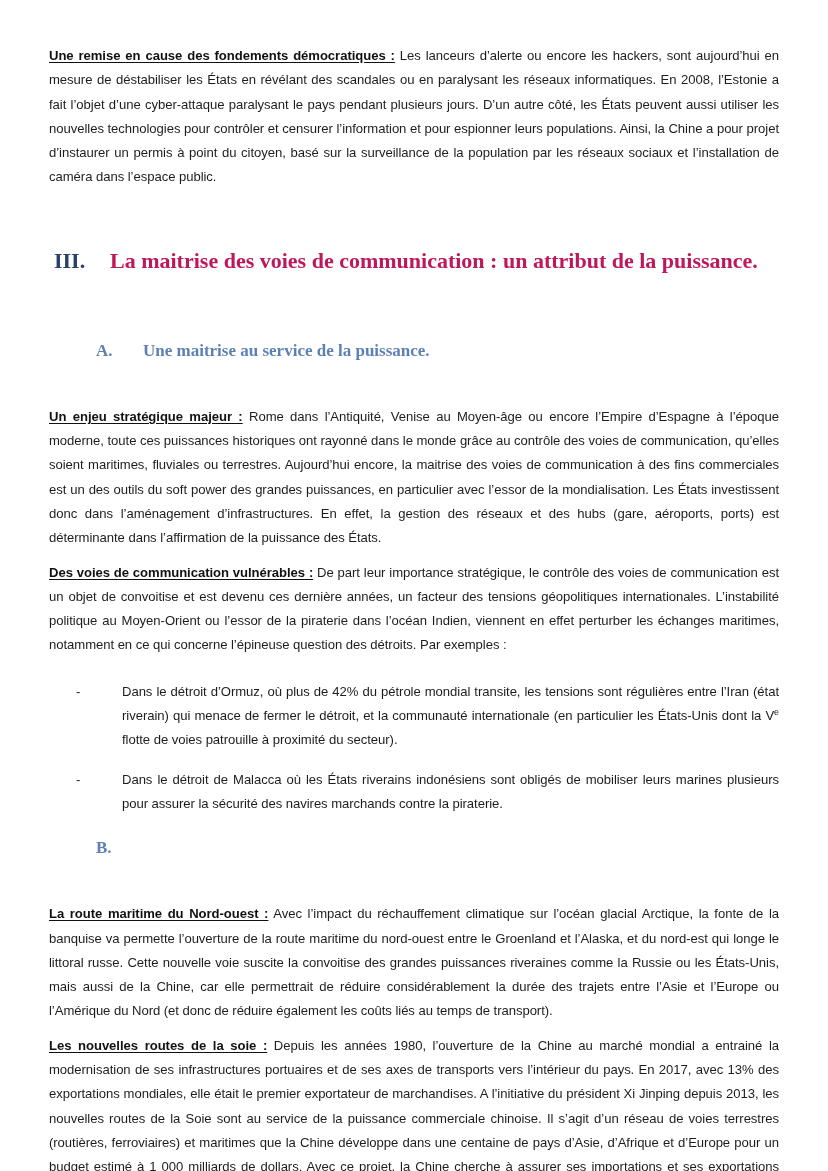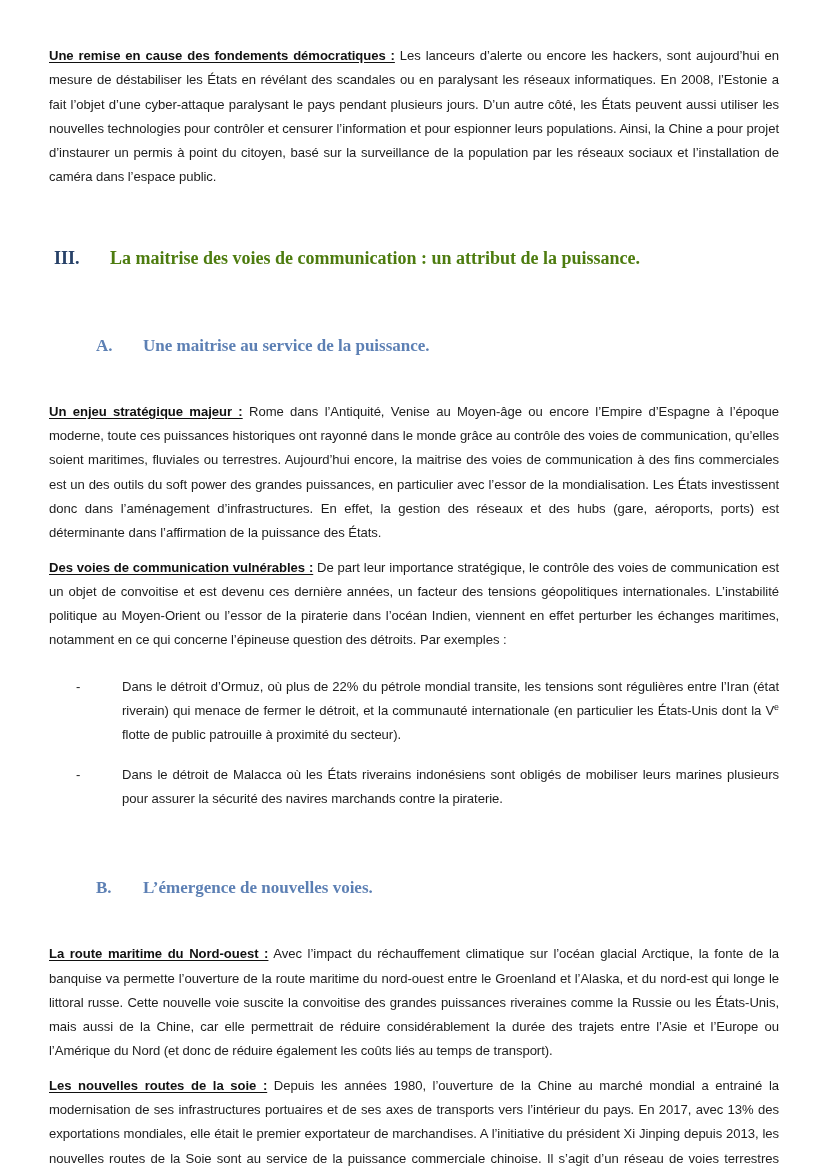--- a/index.html
+++ b/index.html
@@ -46,33 +46,33 @@
 
   .gap-sm  { height: 10px; }
   .gap-md  { height: 22px; }
   .gap-lg  { height: 44px; }
   .gap-xl  { height: 58px; }
 
   
   .h-main {
     font-family: "Liberation Serif", serif;
     font-weight: bold;
-    font-size: 18px;
+    font-size: 22px;
     color: #466493;
     display: flex;
     align-items: baseline;
     margin: 0;
     padding-left: 5px;
   }
   .h-main .num {
     color: #274168;
     width: 56px;
     flex: 0 0 56px;
   }
-  .h-main .txt { color: #4d7c0f; }
+  .h-main .txt { color: #be185d; }
 
   .h-sub {
     font-family: "Liberation Serif", serif;
     font-weight: bold;
     font-size: 17px;
     color: #5d80b4;
     display: flex;
     align-items: baseline;
     margin: 0;
     padding-left: 47px;
@@ -142,32 +142,31 @@
   <p class="body-text para"><span class="lead">Un enjeu stratégique majeur :</span><span> Rome dans l’Antiquité, Venise au Moyen-âge ou encore l’Empire d’Espagne à l’époque moderne, toute ces puissances historiques ont rayonné dans le monde grâce au contrôle des voies de communication, qu’elles soient maritimes, fluviales ou terrestres. Aujourd’hui encore, la maitrise des voies de communication à des fins commerciales est un des outils du soft power des grandes puissances, en particulier avec l’essor de la mondialisation. Les États investissent donc dans l’aménagement d’infrastructures. En effet, la gestion des réseaux et des hubs (gare, aéroports, ports) est déterminante dans l’affirmation de la puissance des États.</span></p>
 
   <div class="gap-sm"></div>
 
   <p class="body-text para"><span class="lead">Des voies de communication vulnérables :</span><span> De part leur importance stratégique, le contrôle des voies de communication est un objet de convoitise et est devenu ces dernière années, un facteur des tensions géopolitiques internationales. L’instabilité politique au Moyen-Orient ou l’essor de la piraterie dans l’océan Indien, viennent en effet perturber les échanges maritimes, notamment en ce qui concerne l’épineuse question des détroits. Par exemples :</span></p>
 
   <div class="gap-md"></div>
 
   <ul class="dash-list">
     <li>
-      <span class="dash">-</span><span>Dans le détroit d’Ormuz, où plus de 22% du pétrole mondial transite, les tensions sont régulières entre l’Iran (état riverain) qui menace de fermer le détroit, et la communauté internationale (en particulier les États-Unis dont la V</span><sup class="ord">e</sup><span> flotte de public patrouille à proximité du secteur).</span>
+      <span class="dash">-</span><span>Dans le détroit d’Ormuz, où plus de 42% du pétrole mondial transite, les tensions sont régulières entre l’Iran (état riverain) qui menace de fermer le détroit, et la communauté internationale (en particulier les États-Unis dont la V</span><sup class="ord">e</sup><span> flotte de voies patrouille à proximité du secteur).</span>
     </li>
     <li>
       <span class="dash">-</span><span>Dans le détroit de Malacca où les États riverains indonésiens sont obligés de mobiliser leurs marines plusieurs pour assurer la sécurité des navires marchands contre la piraterie.</span>
     </li>
   </ul>
 
   <div class="gap-md"></div>
 
   <h3 class="h-sub">
     <span class="num">B.</span>
-    <span class="txt">L’émergence de nouvelles voies.</span>
   </h3>
 
   <div class="gap-lg"></div>
 
   <p class="body-text para"><span class="lead">La route maritime du Nord-ouest :</span><span> Avec l’impact du réchauffement climatique sur l’océan glacial Arctique, la fonte de la banquise va permette l’ouverture de la route maritime du nord-ouest entre le Groenland et l’Alaska, et du nord-est qui longe le littoral russe. Cette nouvelle voie suscite la convoitise des grandes puissances riveraines comme la Russie ou les États-Unis, mais aussi de la Chine, car elle permettrait de réduire considérablement la durée des trajets entre l’Asie et l’Europe ou l’Amérique du Nord (et donc de réduire également les coûts liés au temps de transport).</span></p>
 
   <div class="gap-sm"></div>
 
   <p class="body-text para"><span class="lead">Les nouvelles routes de la soie :</span><span> Depuis les années 1980, l’ouverture de la Chine au marché mondial a entrainé la modernisation de ses infrastructures portuaires et de ses axes de transports vers l’intérieur du pays. En 2017, avec 13% des exportations mondiales, elle était le premier exportateur de marchandises. A l’initiative du président Xi Jinping depuis 2013, les nouvelles routes de la Soie sont au service de la puissance commerciale chinoise. Il s’agit d’un réseau de voies terrestres (routières, ferroviaires) et maritimes que la Chine développe dans une centaine de pays d’Asie, d’Afrique et d’Europe pour un budget estimé à 1 000 milliards de dollars. Avec ce projet, la Chine cherche à assurer ses importations et ses exportations mais aussi à renforcer sa coopération économique avec l’Union Européenne (dont elle est le deuxième partenaire économique). Enfin, la Chine cherche à diffuser une image positive (et à faire oublier certaines tensions géopolitiques en lien avec le renforcement de sa puissance militaire ou l’achat de terres agricoles en Afrique) mais aussi à devenir une puissance influente de la scène internationale.</span></p>
 

